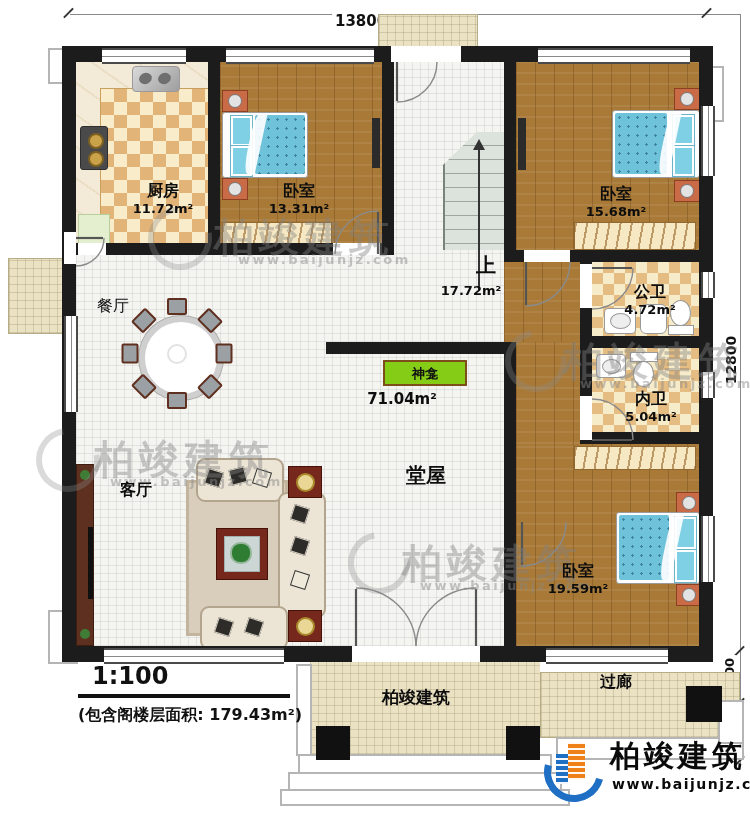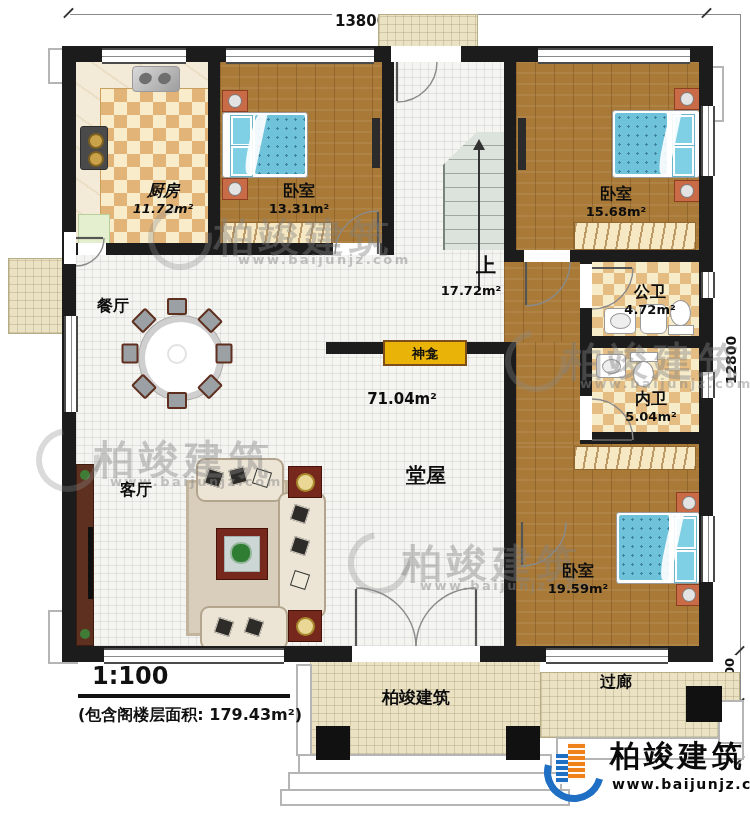--- a/index.html
+++ b/index.html
@@ -279,38 +279,38 @@
       <path d="M 378,254 L 378,212"></path>
       <path d="M 526,262 L 526,305"></path>
       <path d="M 592,268 L 632,268"></path>
       <path d="M 592,440 L 632,440"></path>
       <path d="M 522,522 L 522,565"></path>
       <path d="M 356,646 L 356,589"></path>
       <path d="M 476,646 L 476,589"></path>
     </g>
   </svg>
 
-  <div class="abs" style="left:383px;top:340px;width:80px;height:22px;background:#eab308;border:2px solid #7d4e1a;text-align:center;line-height:22px;">
+  <div class="abs" style="left:383px;top:360px;width:80px;height:22px;background:#84cc16;border:2px solid #7d4e1a;text-align:center;line-height:22px;">
     <span style="font-size:13px;font-weight:bold;">神龛</span>
   </div>
 
   <div class="wm-ghost" style="left:148px;top:206px;width:52px;height:52px;"></div>
   <div class="wm-text" style="left:214px;top:210px;">柏竣建筑</div>
   <div class="wm-url" style="left:238px;top:252px;">www.baijunjz.com</div>
   <div class="wm-ghost" style="left:505px;top:330px;width:50px;height:50px;"></div>
   <div class="wm-text" style="left:563px;top:334px;">柏竣建筑</div>
   <div class="wm-url" style="left:580px;top:376px;">www.baijunjz.com</div>
   <div class="wm-ghost" style="left:36px;top:428px;width:52px;height:52px;"></div>
   <div class="wm-text" style="left:94px;top:432px;">柏竣建筑</div>
   <div class="wm-url" style="left:110px;top:474px;">www.baijunjz.com</div>
   <div class="wm-ghost" style="left:348px;top:532px;width:50px;height:50px;"></div>
   <div class="wm-text" style="left:402px;top:536px;">柏竣建筑</div>
   <div class="wm-url" style="left:420px;top:578px;">www.baijunjz.com</div>
 
-  <div class="roomlabel labelcol" style="left:163px;top:199px;font-style:italic;">
+  <div class="roomlabel labelcol" style="left:163px;top:199px;">
     <span class="rname">厨房</span>
     <span class="rarea">11.72m²</span>
   </div>
   <div class="roomlabel labelcol" style="left:299px;top:199px;">
     <span class="rname">卧室</span>
     <span class="rarea">13.31m²</span>
   </div>
   <div class="roomlabel labelcol" style="left:616px;top:202px;">
     <span class="rname">卧室</span>
     <span class="rarea">15.68m²</span>
@@ -328,21 +328,21 @@
   <div class="roomlabel labelcol" style="left:651px;top:407px;">
     <span class="rname">内卫</span>
     <span class="rarea">5.04m²</span>
   </div>
   <div class="roomlabel" style="left:402px;top:400px;font-size:15px;font-weight:bold;">
     <span>71.04m²</span>
   </div>
   <div class="roomlabel" style="left:426px;top:476px;font-size:20px;font-weight:bold;">
     <span>堂屋</span>
   </div>
-  <div class="roomlabel" style="left:113px;top:306px;font-size:16px;font-weight:bold;">
+  <div class="roomlabel" style="left:113px;top:306px;font-size:16px;font-weight:normal;">
     <span>餐厅</span>
   </div>
   <div class="roomlabel" style="left:136px;top:490px;font-size:16px;font-weight:bold;">
     <span>客厅</span>
   </div>
   <div class="roomlabel labelcol" style="left:578px;top:579px;">
     <span class="rname">卧室</span>
     <span class="rarea">19.59m²</span>
   </div>
   <div class="roomlabel" style="left:416px;top:697px;font-size:17px;font-weight:bold;">

